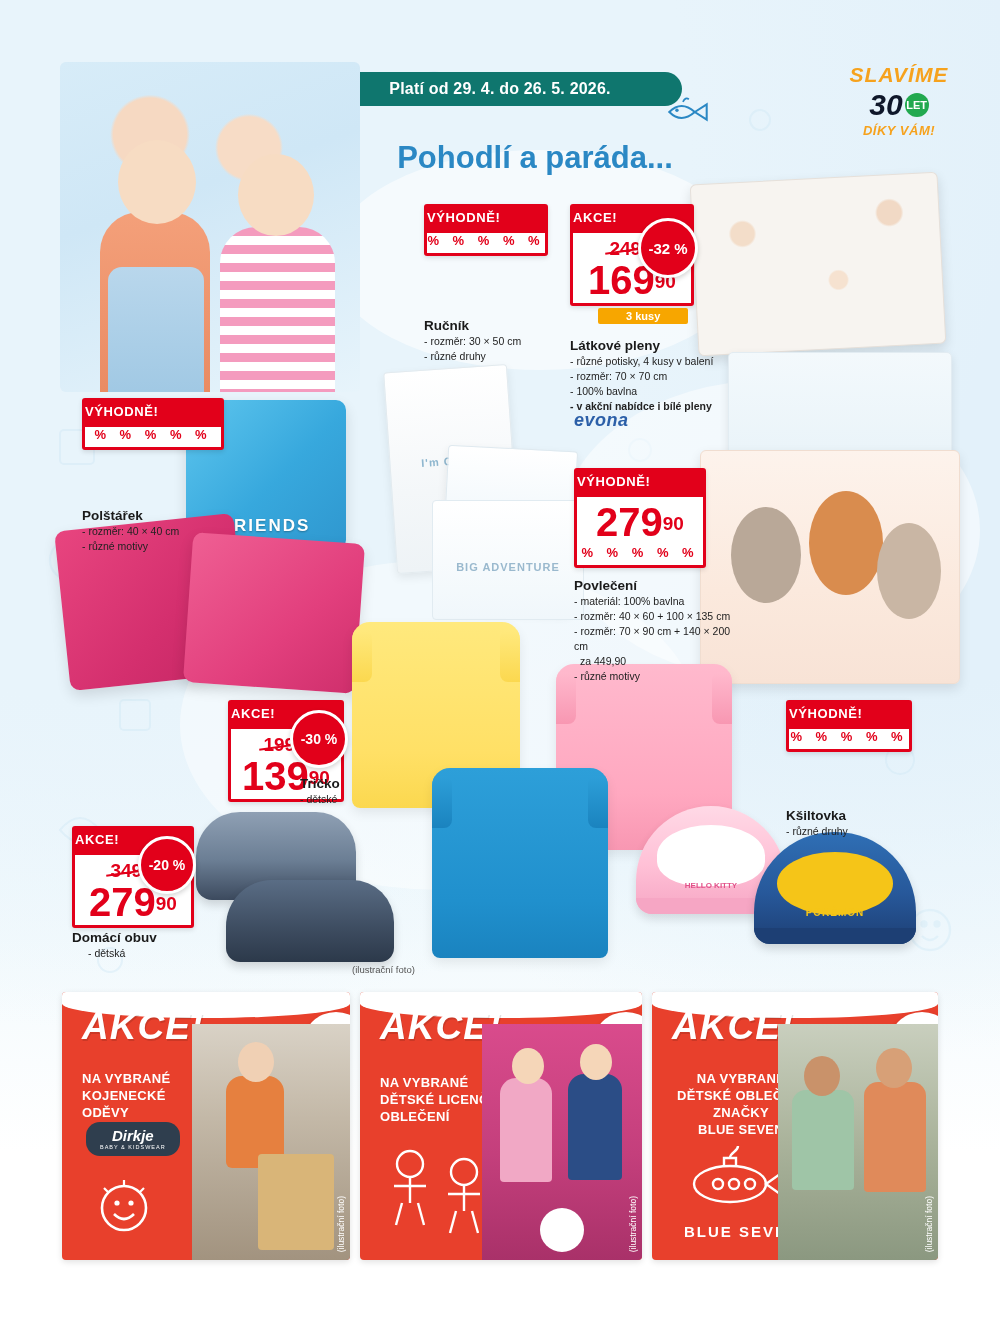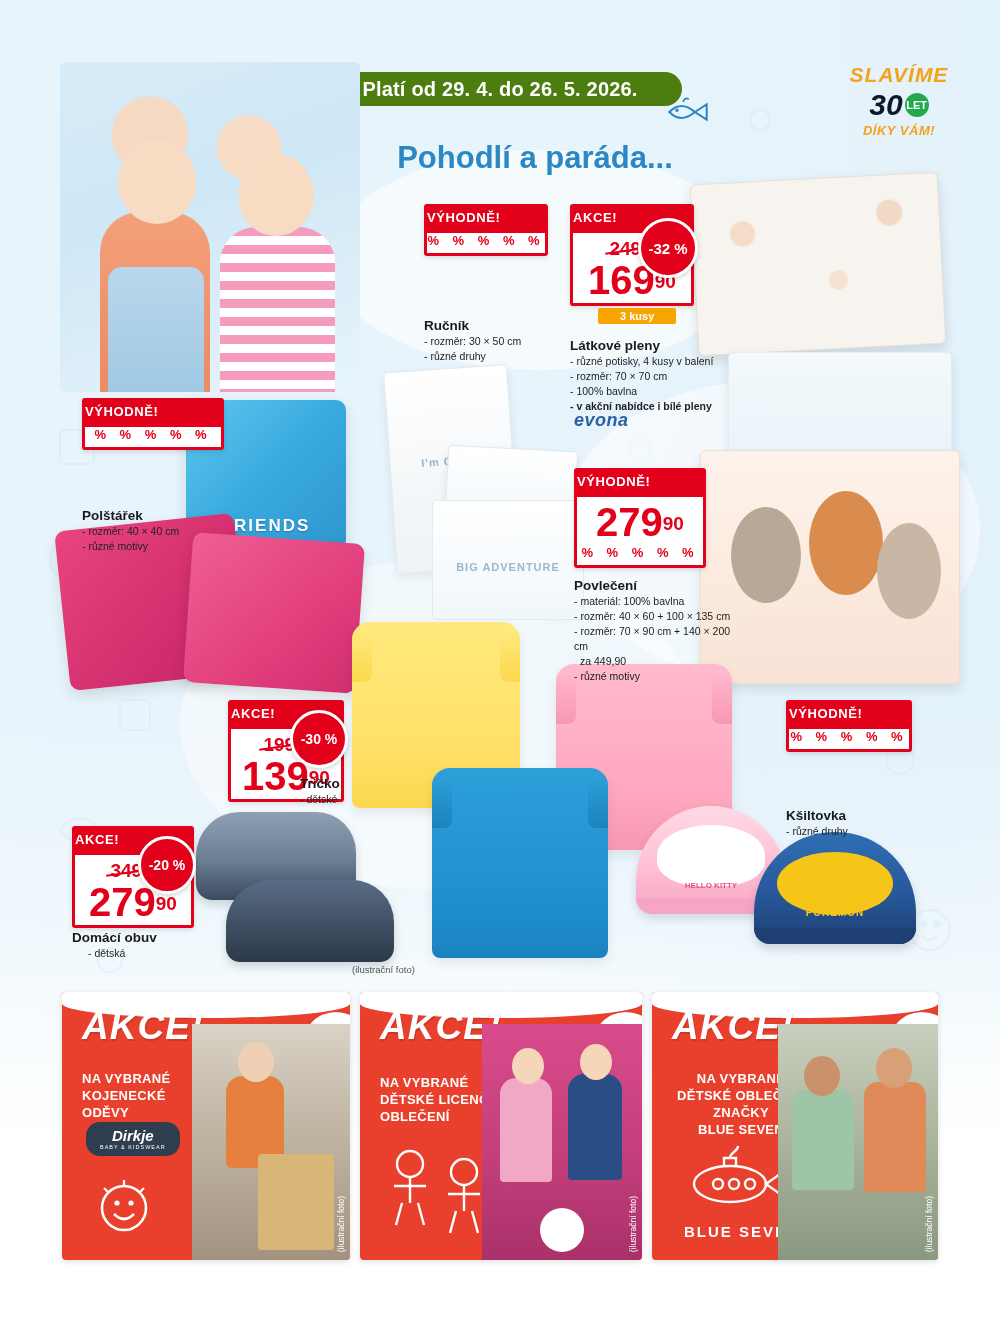--- a/index.html
+++ b/index.html
@@ -18,22 +18,22 @@
   }
   .doodles{
     position:absolute;left:0;top:0;width:1000px;height:1000px;opacity:.5;
   }
   .cloud{
     position:absolute;background:#ffffff;border-radius:50%;
   }
   
   .validity{
     position:absolute;left:318px;top:72px;width:364px;height:34px;
-    background:#4d7c0f;border-radius:18px;color:#fff;
-    font-size:20px;font-weight:bold;display:flex;align-items:center;justify-content:center;
+    background:#0f766e;border-radius:18px;color:#fff;
+    font-size:16px;font-weight:bold;display:flex;align-items:center;justify-content:center;
     letter-spacing:.2px;
   }
   .headline{
     position:absolute;left:300px;top:140px;width:470px;height:40px;
     color:#2b88c4;font-size:31px;font-weight:bold;text-align:center;
   }
   .anniv{
     position:absolute;right:26px;top:63px;width:150px;height:98px;text-align:center;
   }
   .anniv .slavime{color:#f6a21d;font-size:21px;font-weight:bold;font-style:italic;letter-spacing:1px;}
@@ -180,21 +180,21 @@
     content:"";position:absolute;left:-4px;right:-4px;top:52%;height:2px;background:#e2001a;
     transform:rotate(-8deg);
   }
   .disc-circle{
     position:absolute;background:#e2001a;color:#fff;border-radius:50%;
     display:flex;align-items:center;justify-content:center;font-weight:bold;
     border:3px solid #fff;box-shadow:0 2px 5px rgba(0,0,0,.18);
   }
   .three-pcs{
     position:absolute;background:#f7a600;color:#fff;font-size:11px;font-weight:bold;
-    padding:2px 22px;border-radius:2px;
+    padding:2px 28px;border-radius:2px;
   }
   .prod-title{position:absolute;font-size:13.5px;font-weight:bold;color:#1a1a1a;}
   .prod-desc{position:absolute;font-size:10.5px;color:#222;line-height:1.42;}
   .evona{
     position:absolute;color:#2b5fa8;font-size:18px;font-weight:bold;font-style:italic;letter-spacing:.5px;
   }
   .illustr{position:absolute;font-size:9.5px;color:#555;}
 
   
   .promo{

